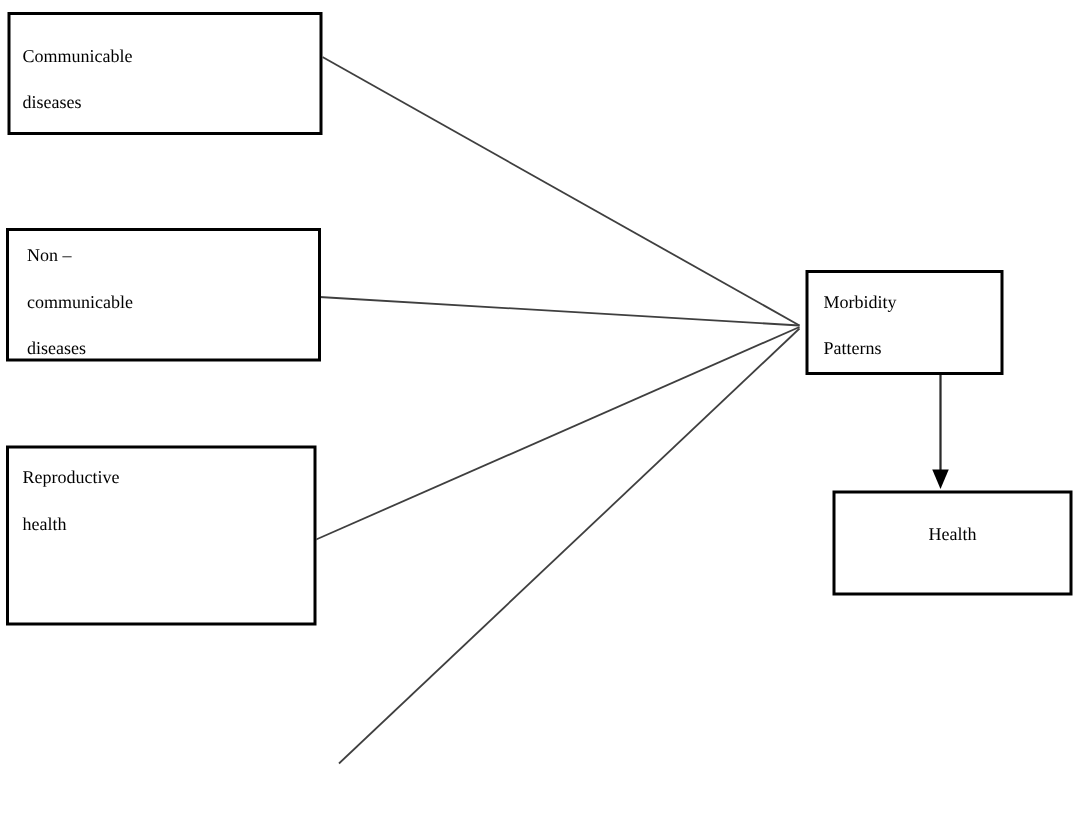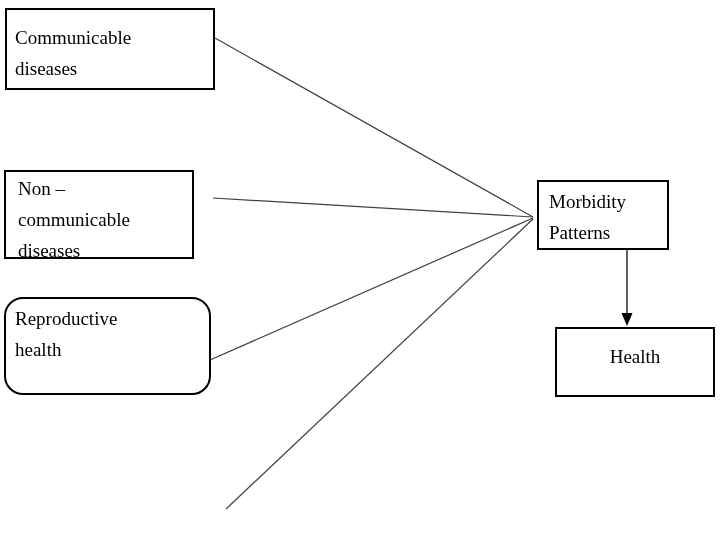--- a/index.html
+++ b/index.html
@@ -22,30 +22,30 @@
     top: 0;
     width: 720px;
     height: 552px;
     pointer-events: none;
   }
   .node {
     position: absolute;
     border: 2px solid #000000;
     background: #ffffff;
     box-sizing: border-box;
-    font-size: 19px;
+    font-size: 12px;
     line-height: 31px;
   }
   .label {
     white-space: pre-line;
     display: block;
   }
   .node-communicable  { left: 5px;   top: 8px;   width: 210px; height: 82px;  padding: 12px 6px 0 8px; }
-  .node-noncomm       { left: 4px;   top: 170px; width: 190px; height: 89px;  padding: 1px 6px 0 12px; }
-  .node-reproductive  { left: 4px;   top: 297px; width: 207px; height: 98px;  padding: 4px 22px 0 9px; border-radius: 19px; }
+  .node-noncomm       { left: 4px;   top: 152px; width: 210px; height: 89px;  padding: 1px 6px 0 12px; }
+  .node-reproductive  { left: 4px;   top: 297px; width: 207px; height: 120px;  padding: 4px 22px 0 9px; }
   .node-clinical      { left: 17px;  top: 464px; width: 209px; height: 79px;  padding: 8px 6px 0 11px; }
   .node-morbidity     { left: 537px; top: 180px; width: 132px; height: 70px;  padding: 4px 6px 0 10px; }
   .node-health        { left: 555px; top: 327px; width: 160px; height: 70px;  padding: 12px 0 0 0; text-align: center; }
 </style>
 </head>
 <body>
 
 <div class="canvas">
 
   <svg class="connectors" viewBox="0 0 720 552" xmlns="http://www.w3.org/2000/svg">

